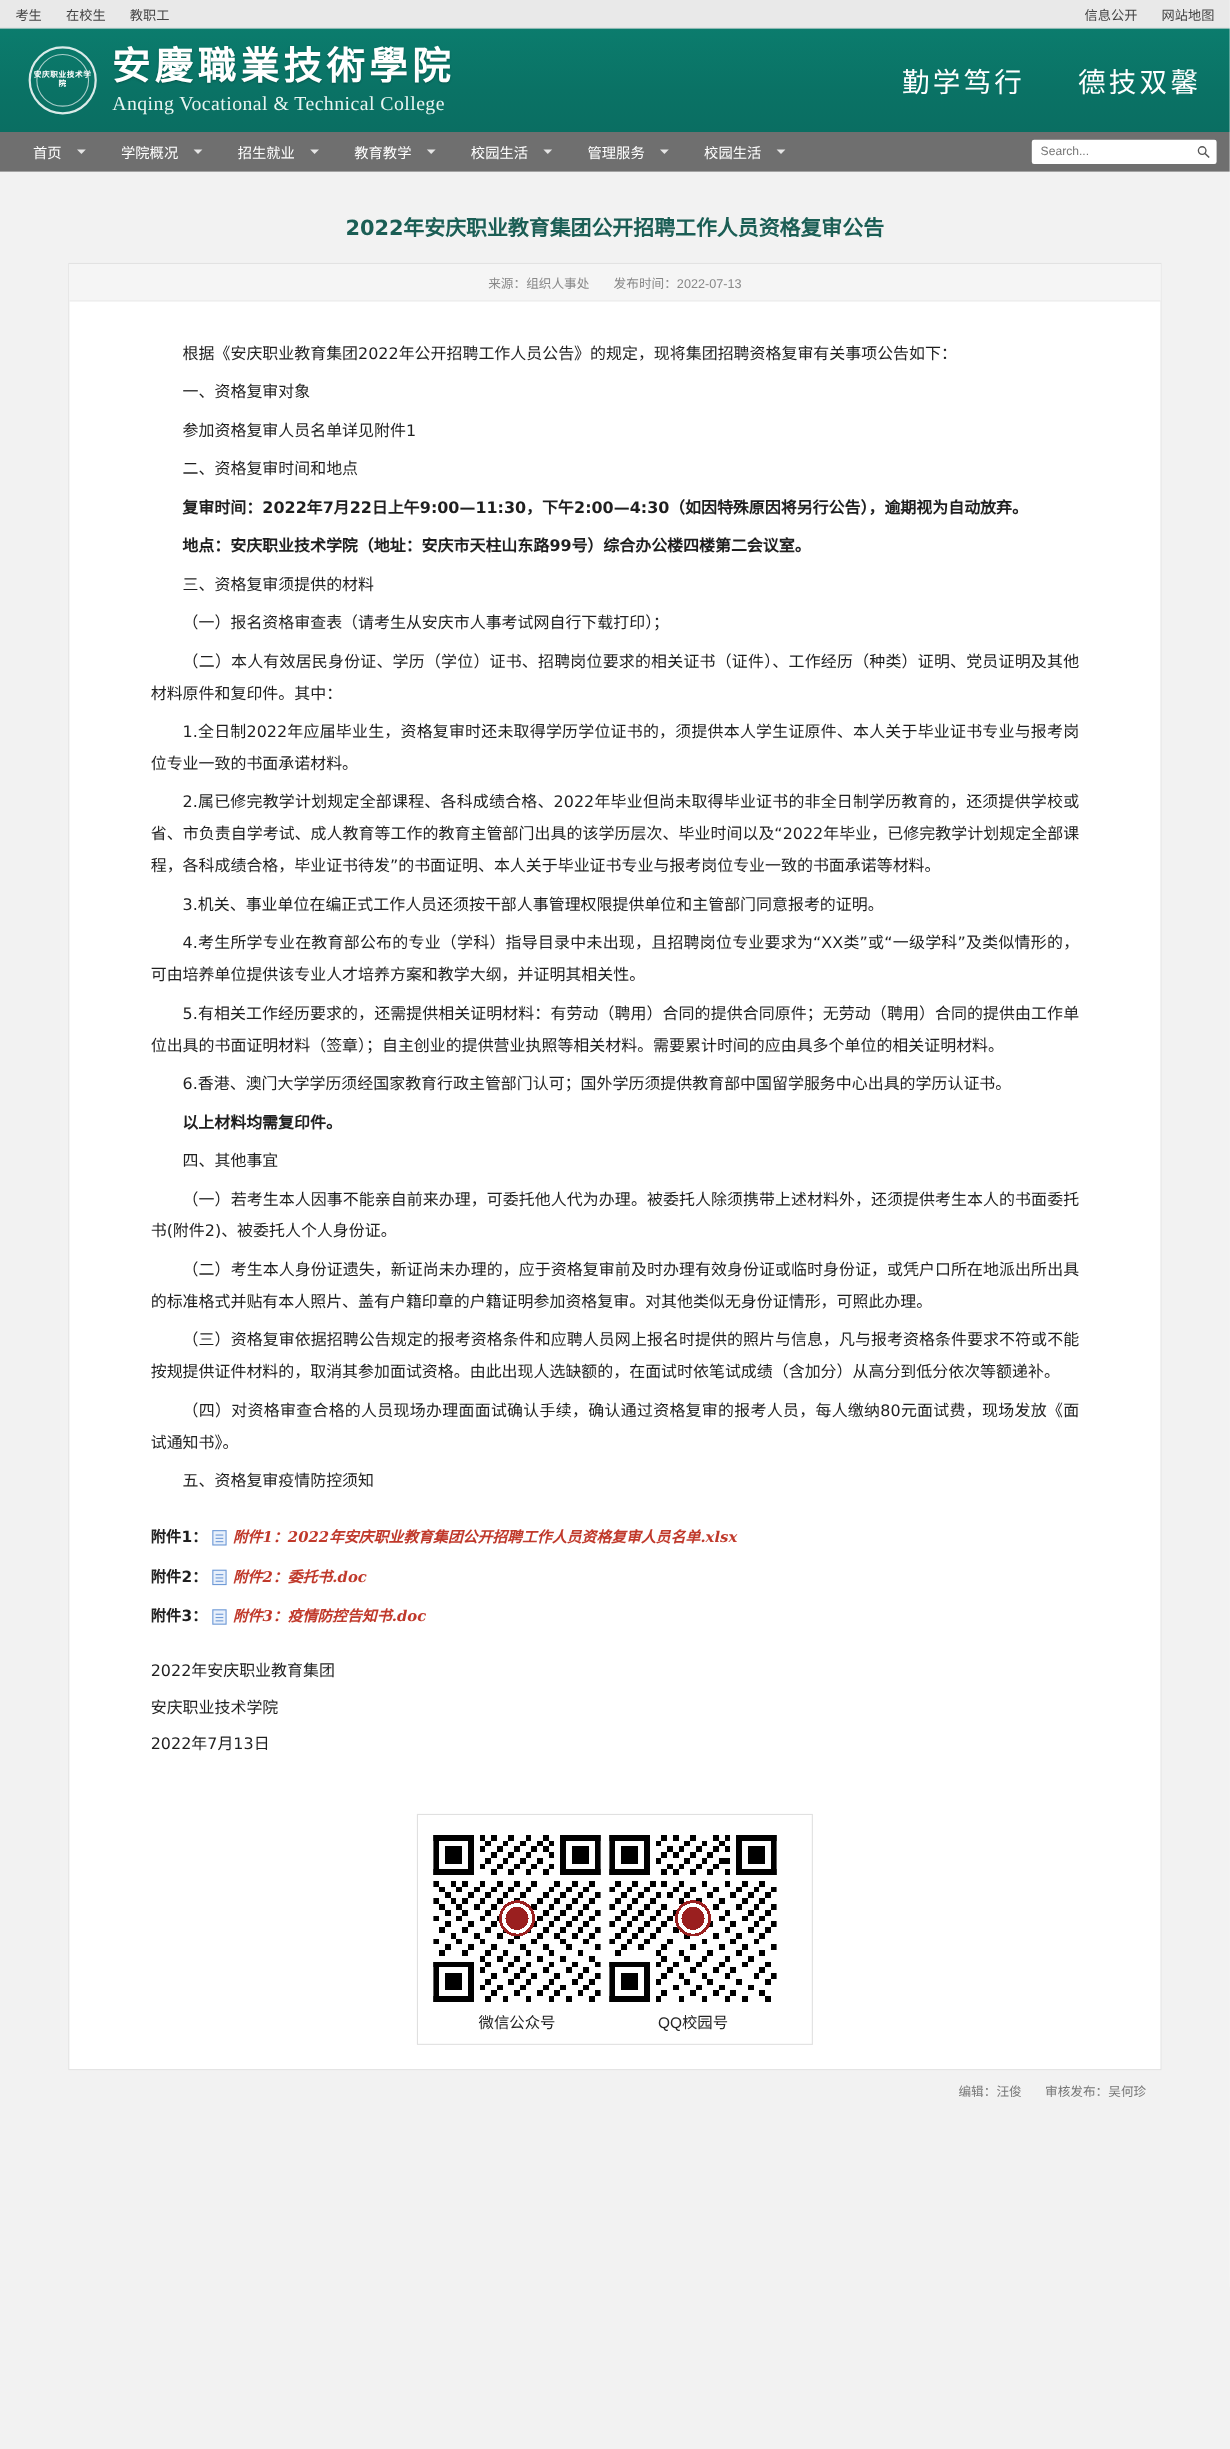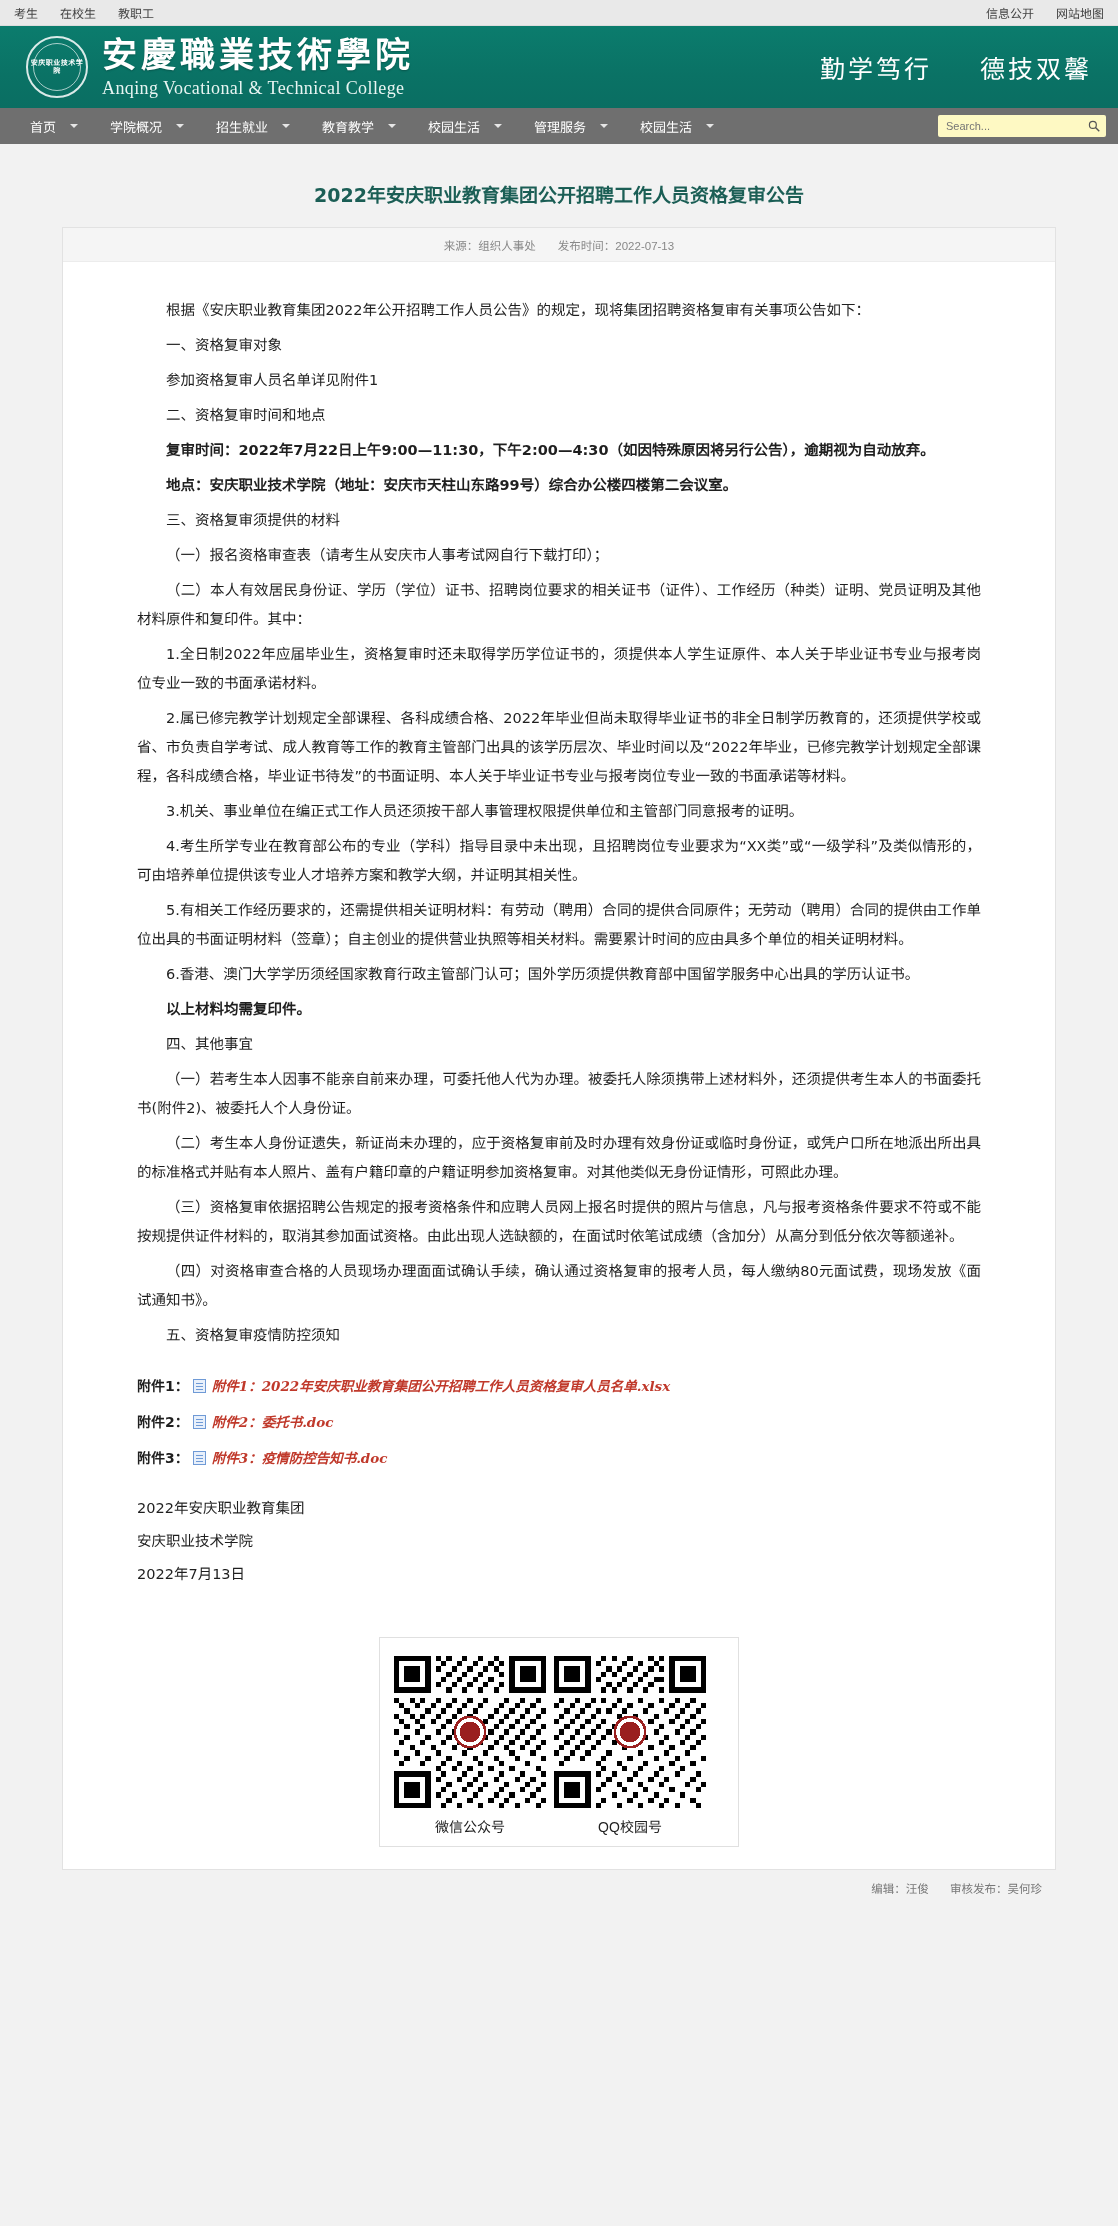--- a/index.html
+++ b/index.html
@@ -22,21 +22,21 @@
     padding: 0 14px;
     font-size: 12px;
     color: #444;
   }
   .topbar .left, .topbar .right { display: flex; align-items: center; gap: 22px; }
   .topbar .right { margin-left: auto; }
   .topbar a { color: #444; text-decoration: none; }
 
   
   .banner {
-    height: 82px;
+    height: 94px;
     background: linear-gradient(180deg,#0b7c6d 0%, #0a7265 60%, #0a6e62 100%);
     display: flex;
     align-items: center;
     padding: 0 26px;
     position: relative;
     gap: 41px;
   }
   .logo-wrap { display:flex; align-items:center; gap:14px; }
   .seal {
     width: 62px; height: 62px; border-radius: 50%;
@@ -78,21 +78,21 @@
   .nav-item {
     color:#fff; font-size: 13px; padding: 16px 16px; height: 36px;
     display:flex; align-items:center; gap:14px; white-space: nowrap;
   }
   .nav-item .caret {
     width:0;height:0;border-left:4px solid transparent;border-right:4px solid transparent;
     border-top:4px solid #e6e6e6; display:inline-block;
   }
   .nav-search {
     margin-left:auto; margin-right: 12px; display:flex; align-items:center;
-    background:#fef9c3; height: 22px; width: 168px; border-radius:2px; padding: 0 6px;
+    background:#ffffff; height: 22px; width: 168px; border-radius:2px; padding: 0 6px;
   }
   .nav-search input {
     border:none; outline:none; font-size:11px; width: 100%; color:#666;
     font-family:"Liberation Sans", sans-serif; background: transparent;
   }
   .nav-search .mag { width:12px;height:12px;flex:none; }
 
   
   .page {
     background:#f2f2f2;

